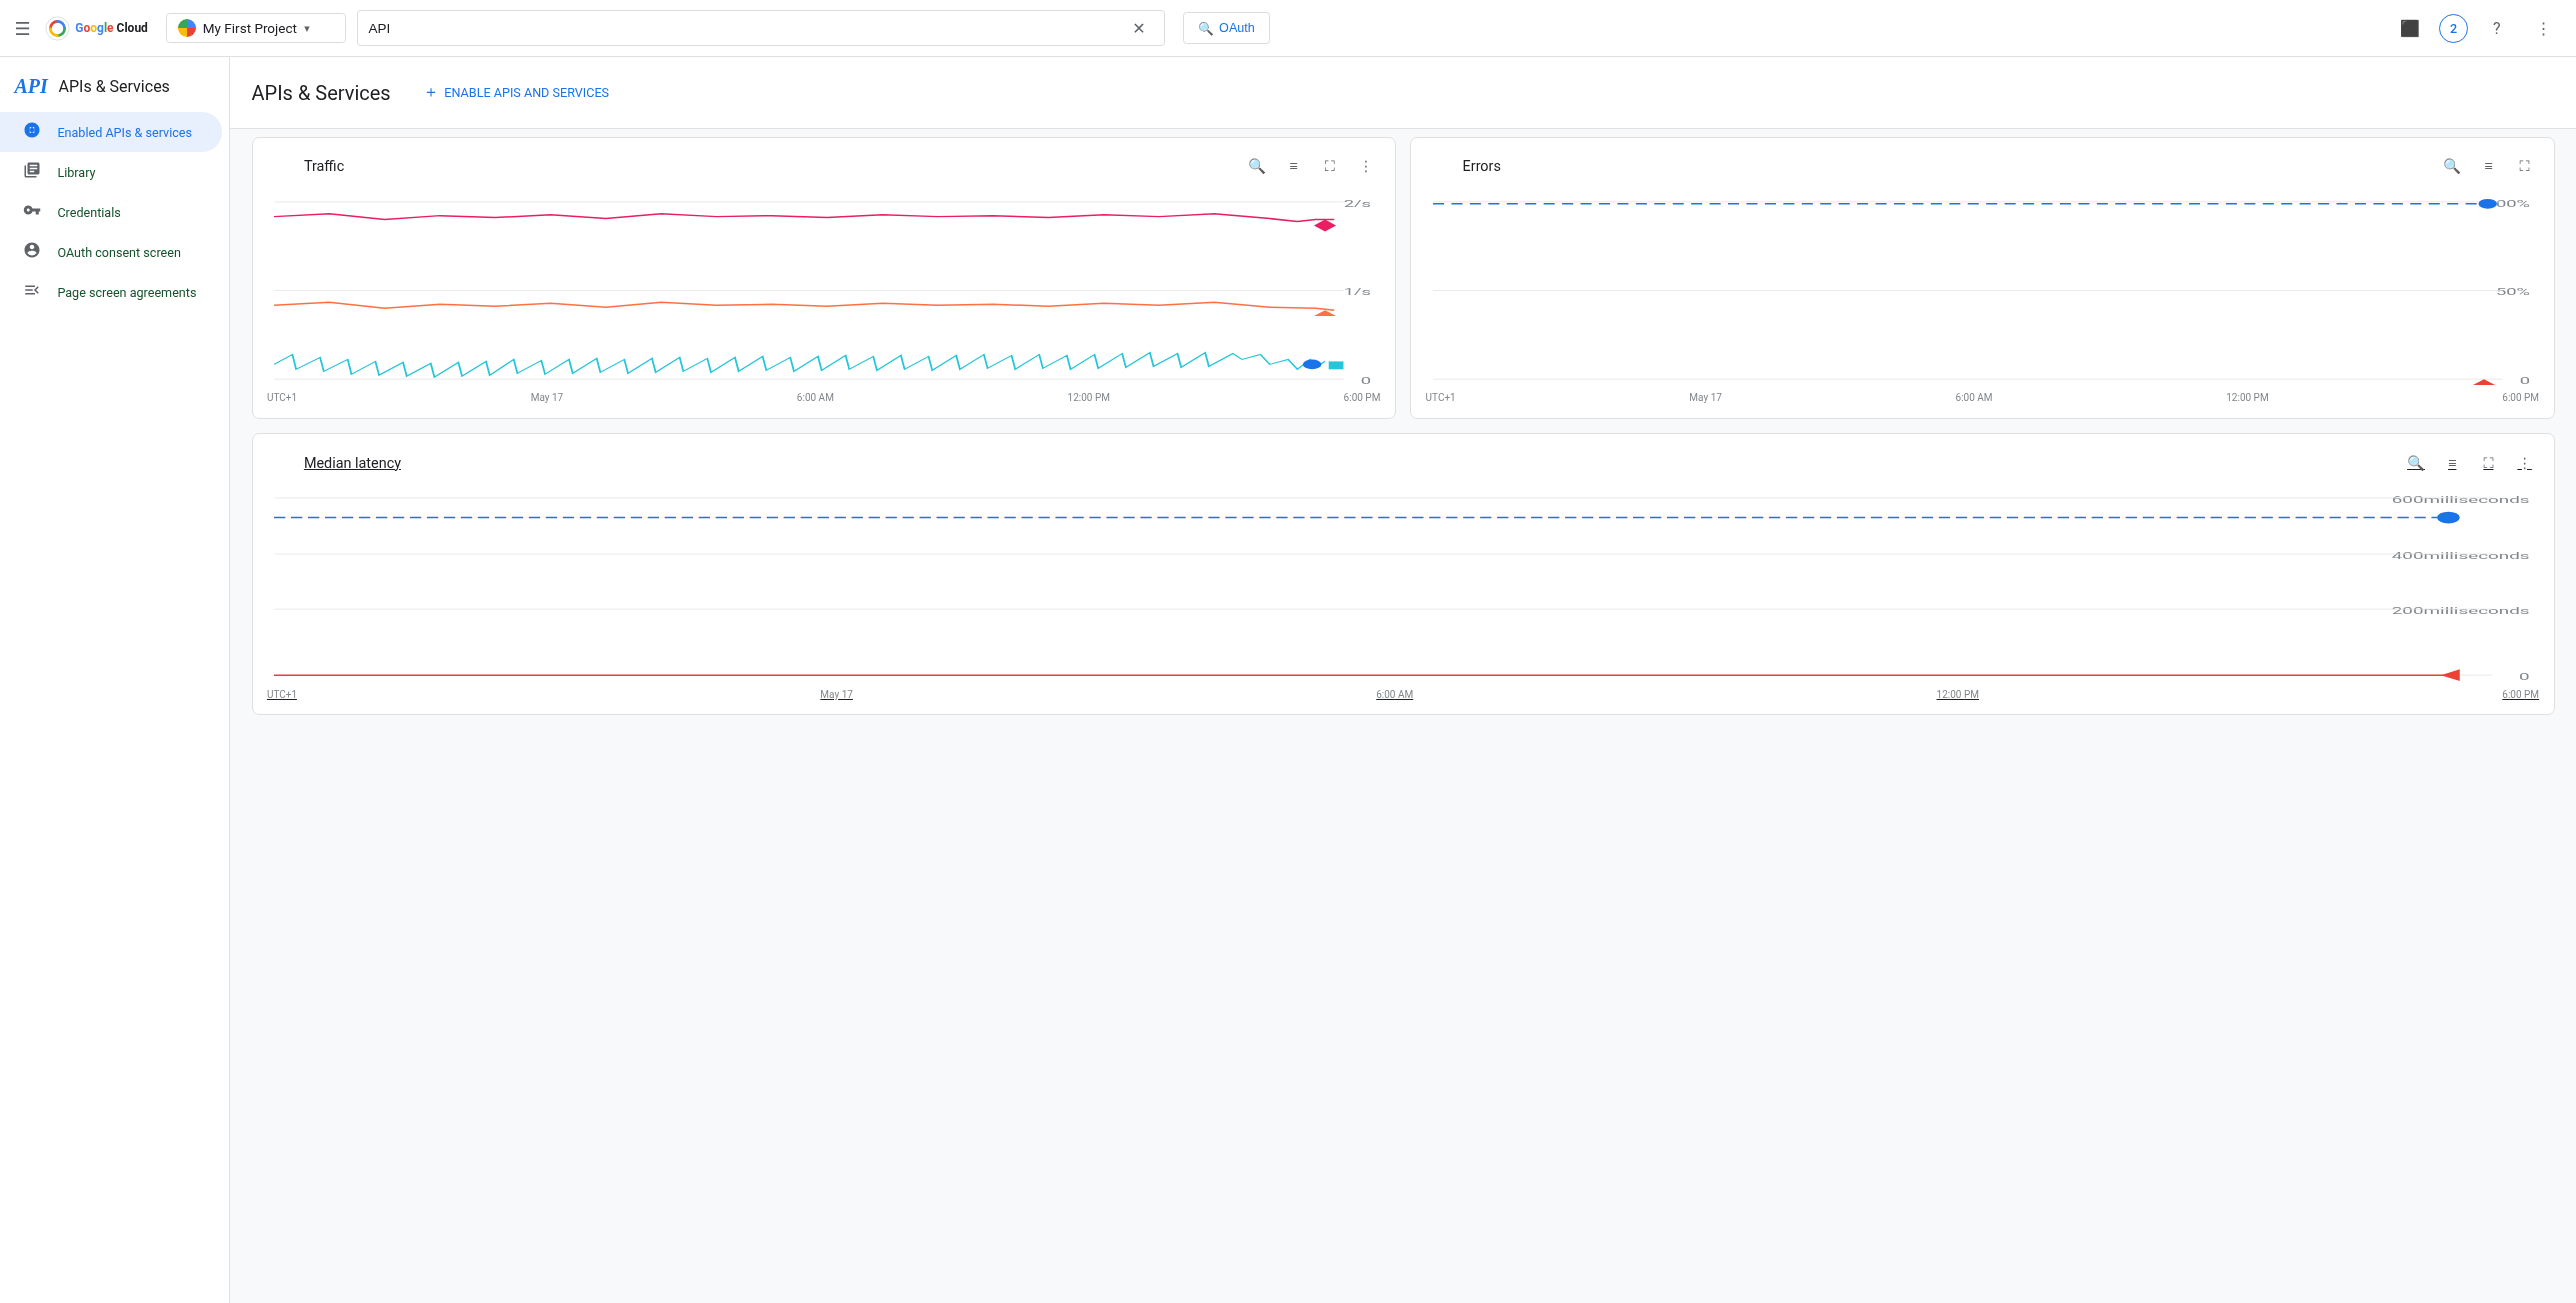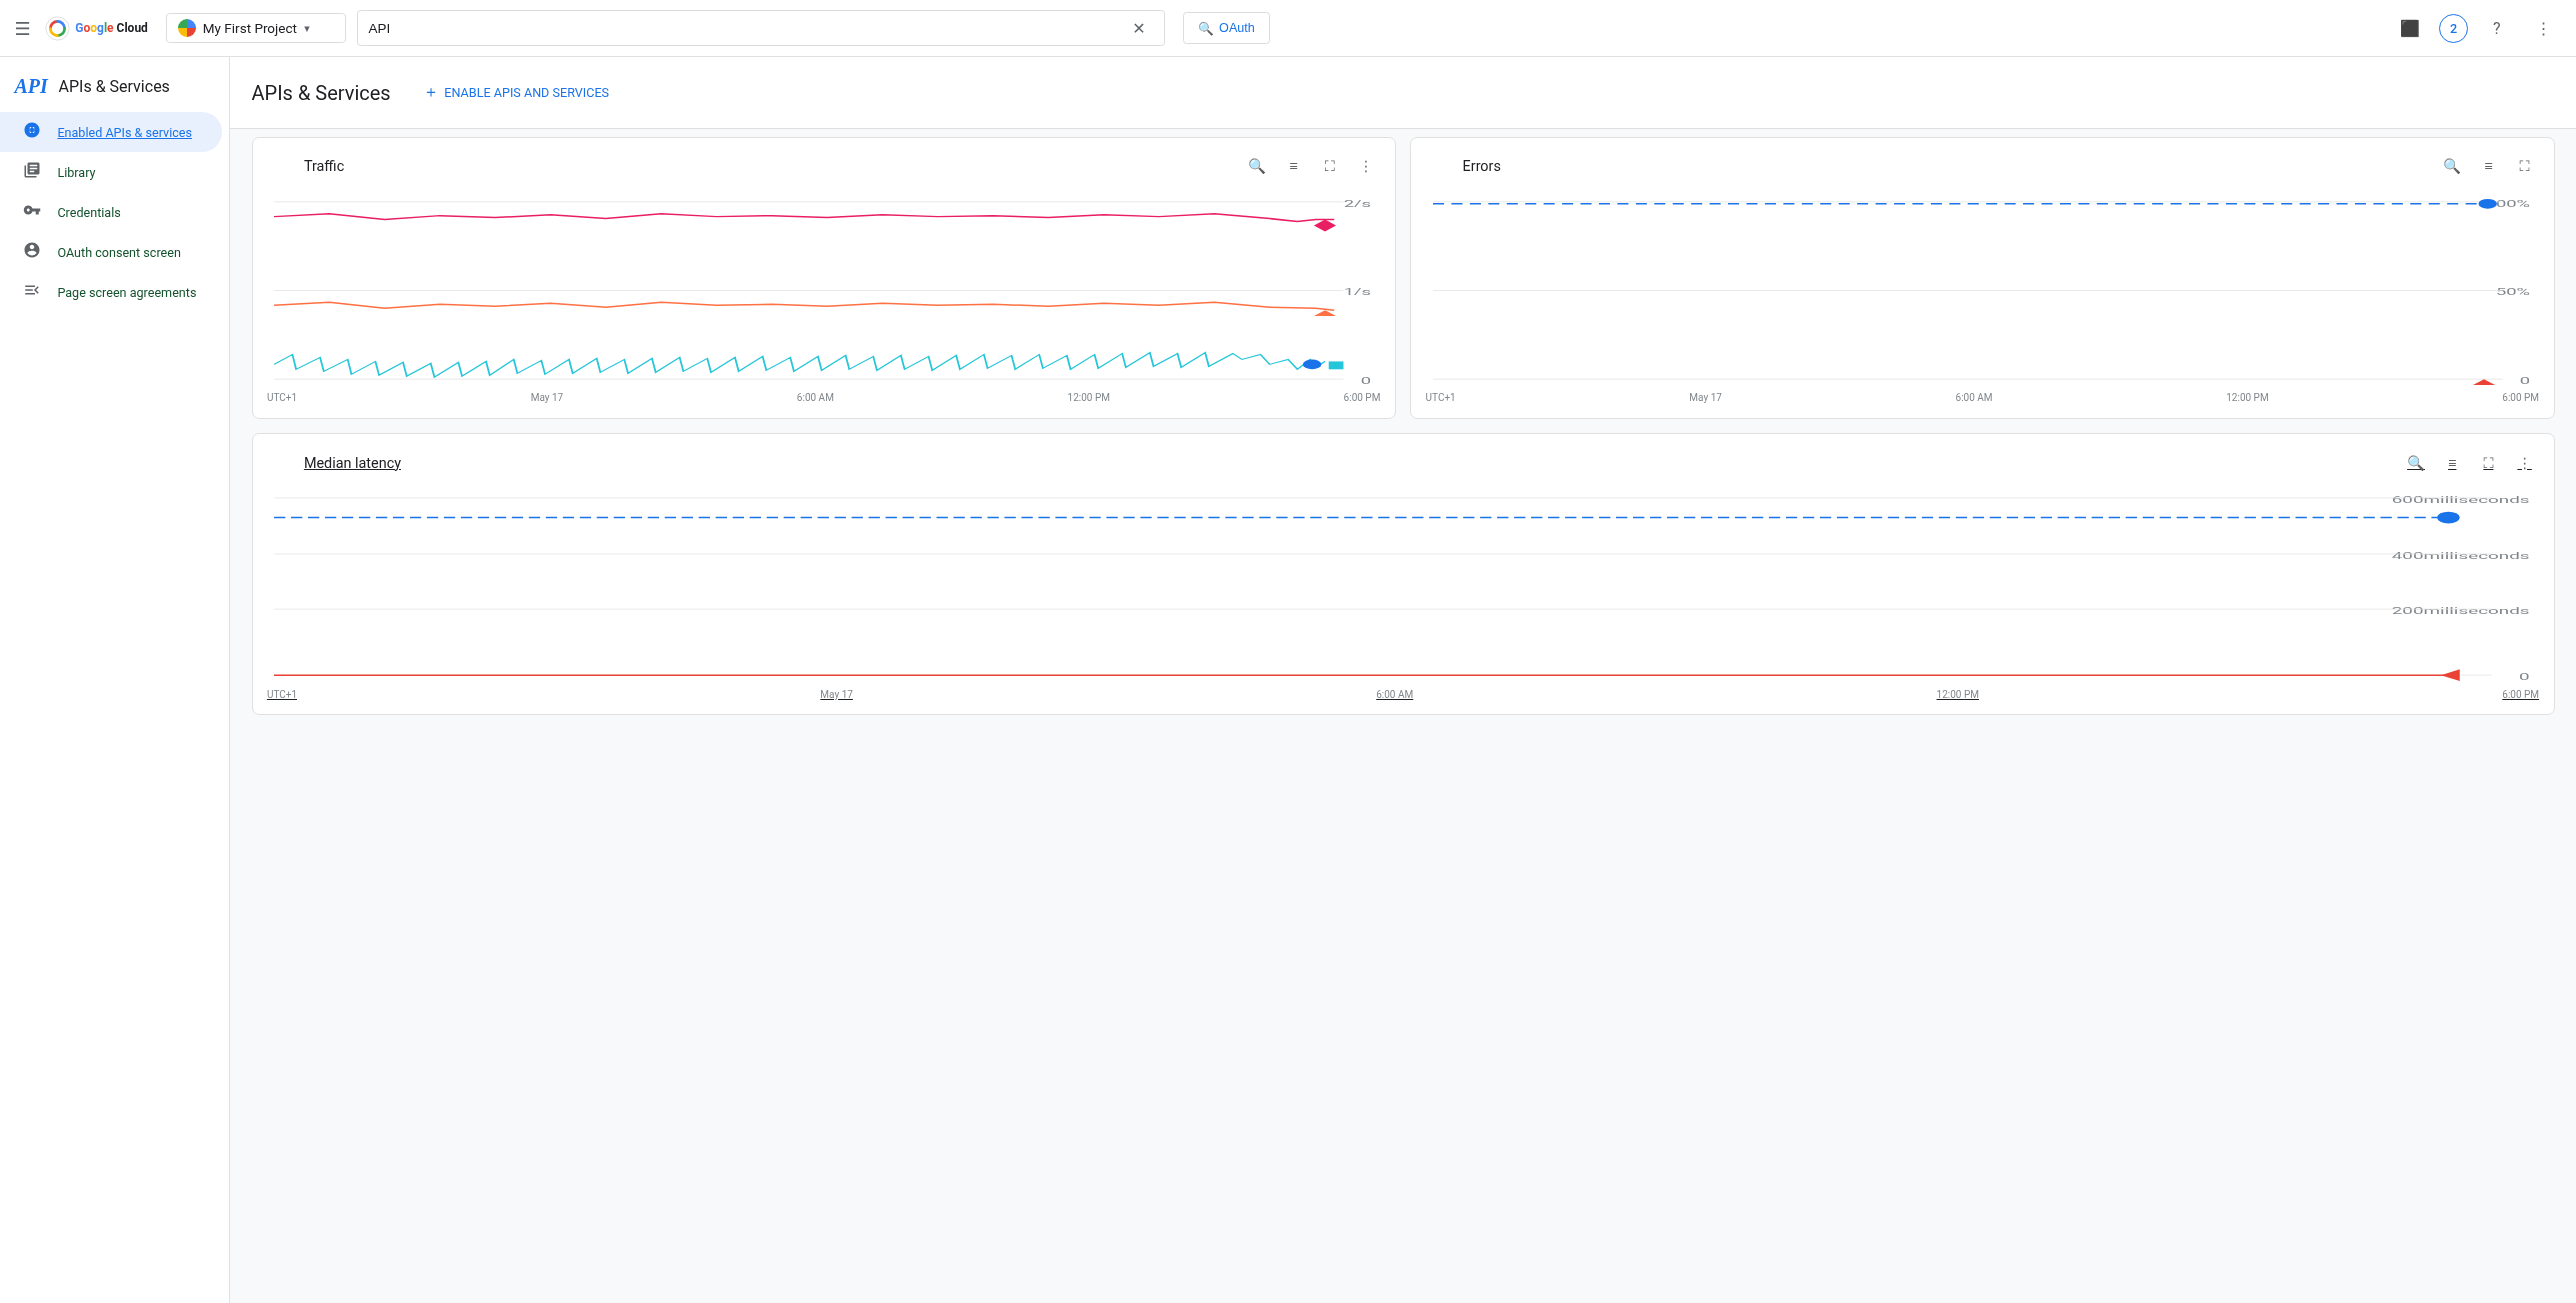--- a/index.html
+++ b/index.html
@@ -143,21 +143,20 @@
       padding: 9px 21.5px;
       cursor: pointer;
       color: #14532d;
       font-size: 12.6px;
       border-radius: 0 21.5px 21.5px 0;
       margin-right: 7.2px;
     }
     .sidebar-item.active {
       background: #e8f0fe;
       color: #1a73e8;
-      text-decoration: underline;
     }
     .sidebar-item.active .sidebar-item-icon { color: #1a73e8; }
     .sidebar-item-icon { font-size: 16px; color: #5f6368; width: 21.5px; text-align: center; }
 
     
     .content {
       flex: 1;
       overflow-y: auto;
       background: #f8f9fa;
       padding: 0;

